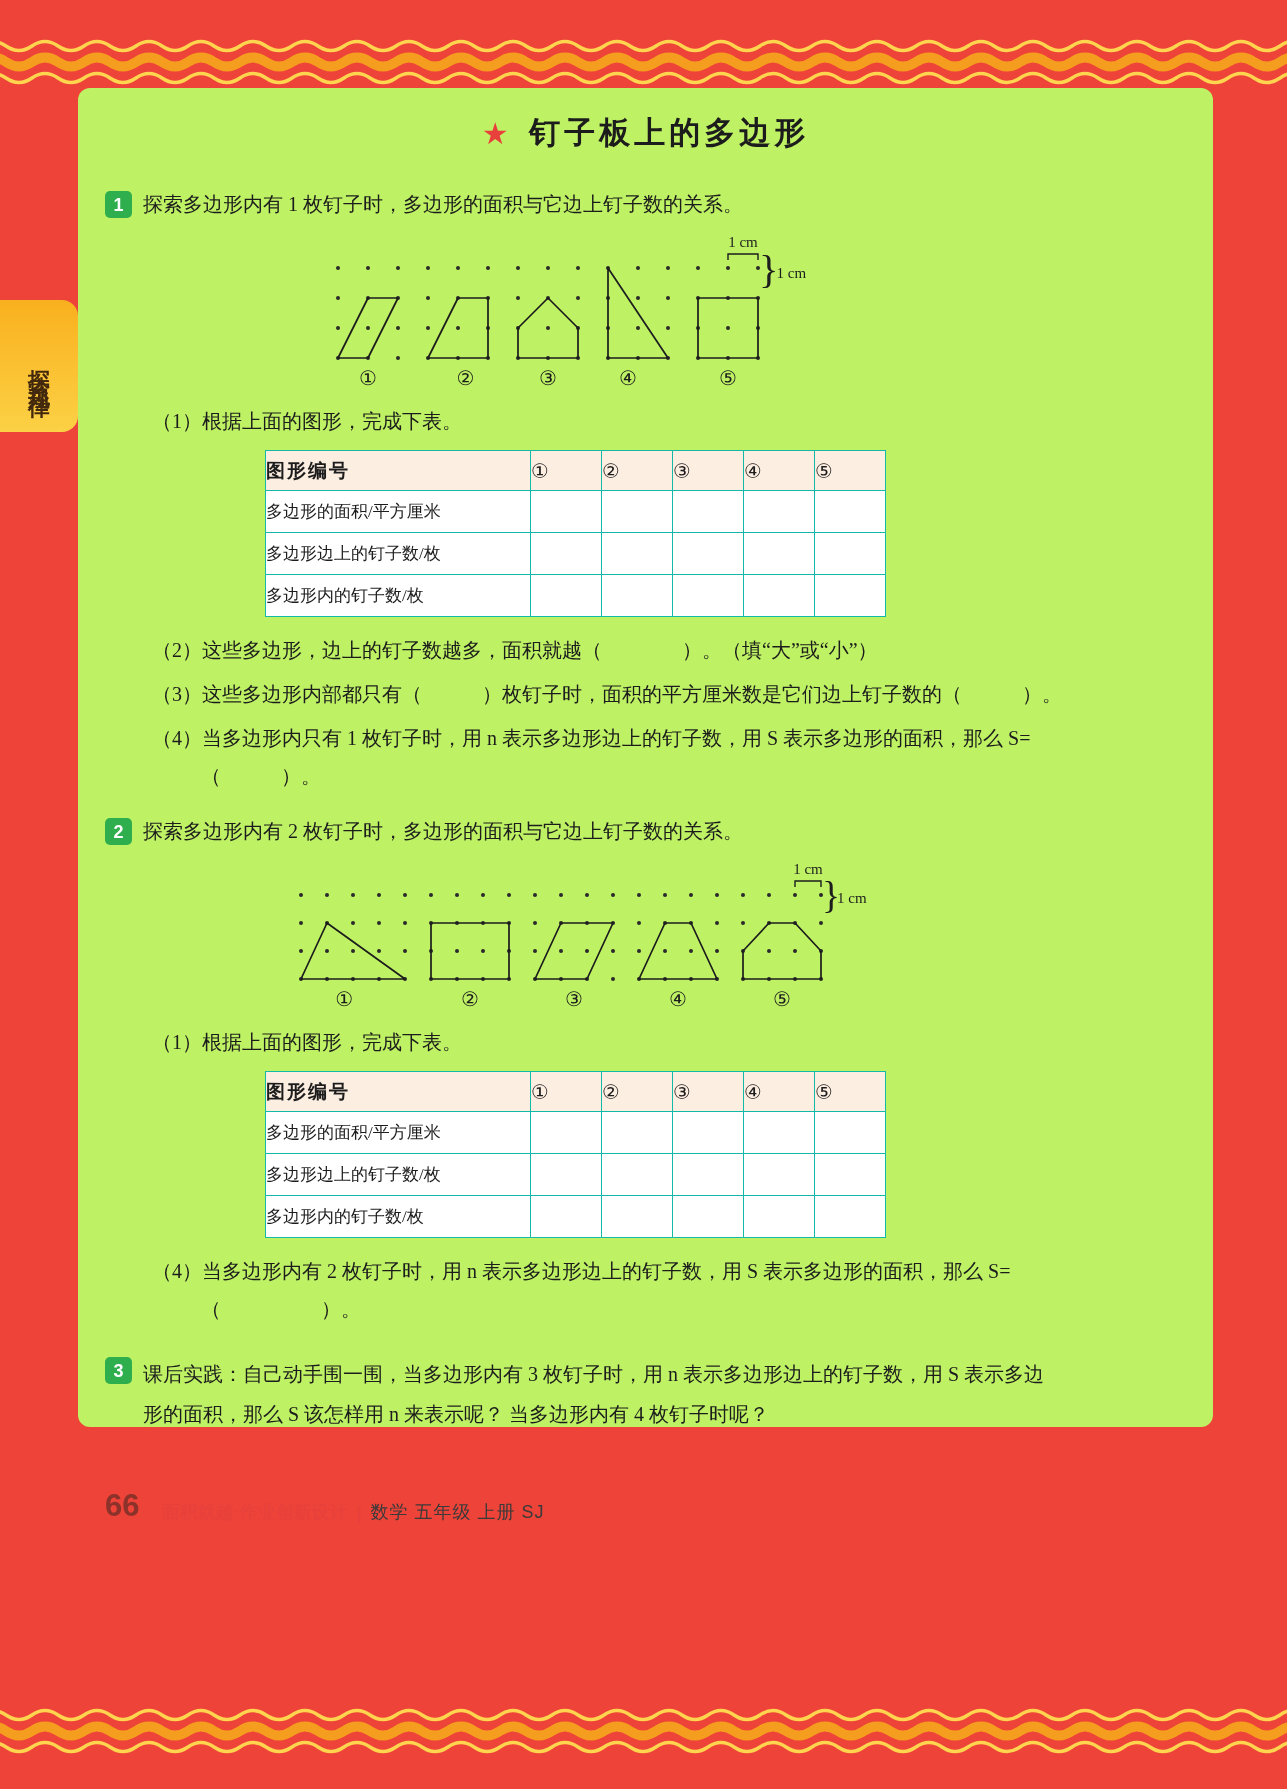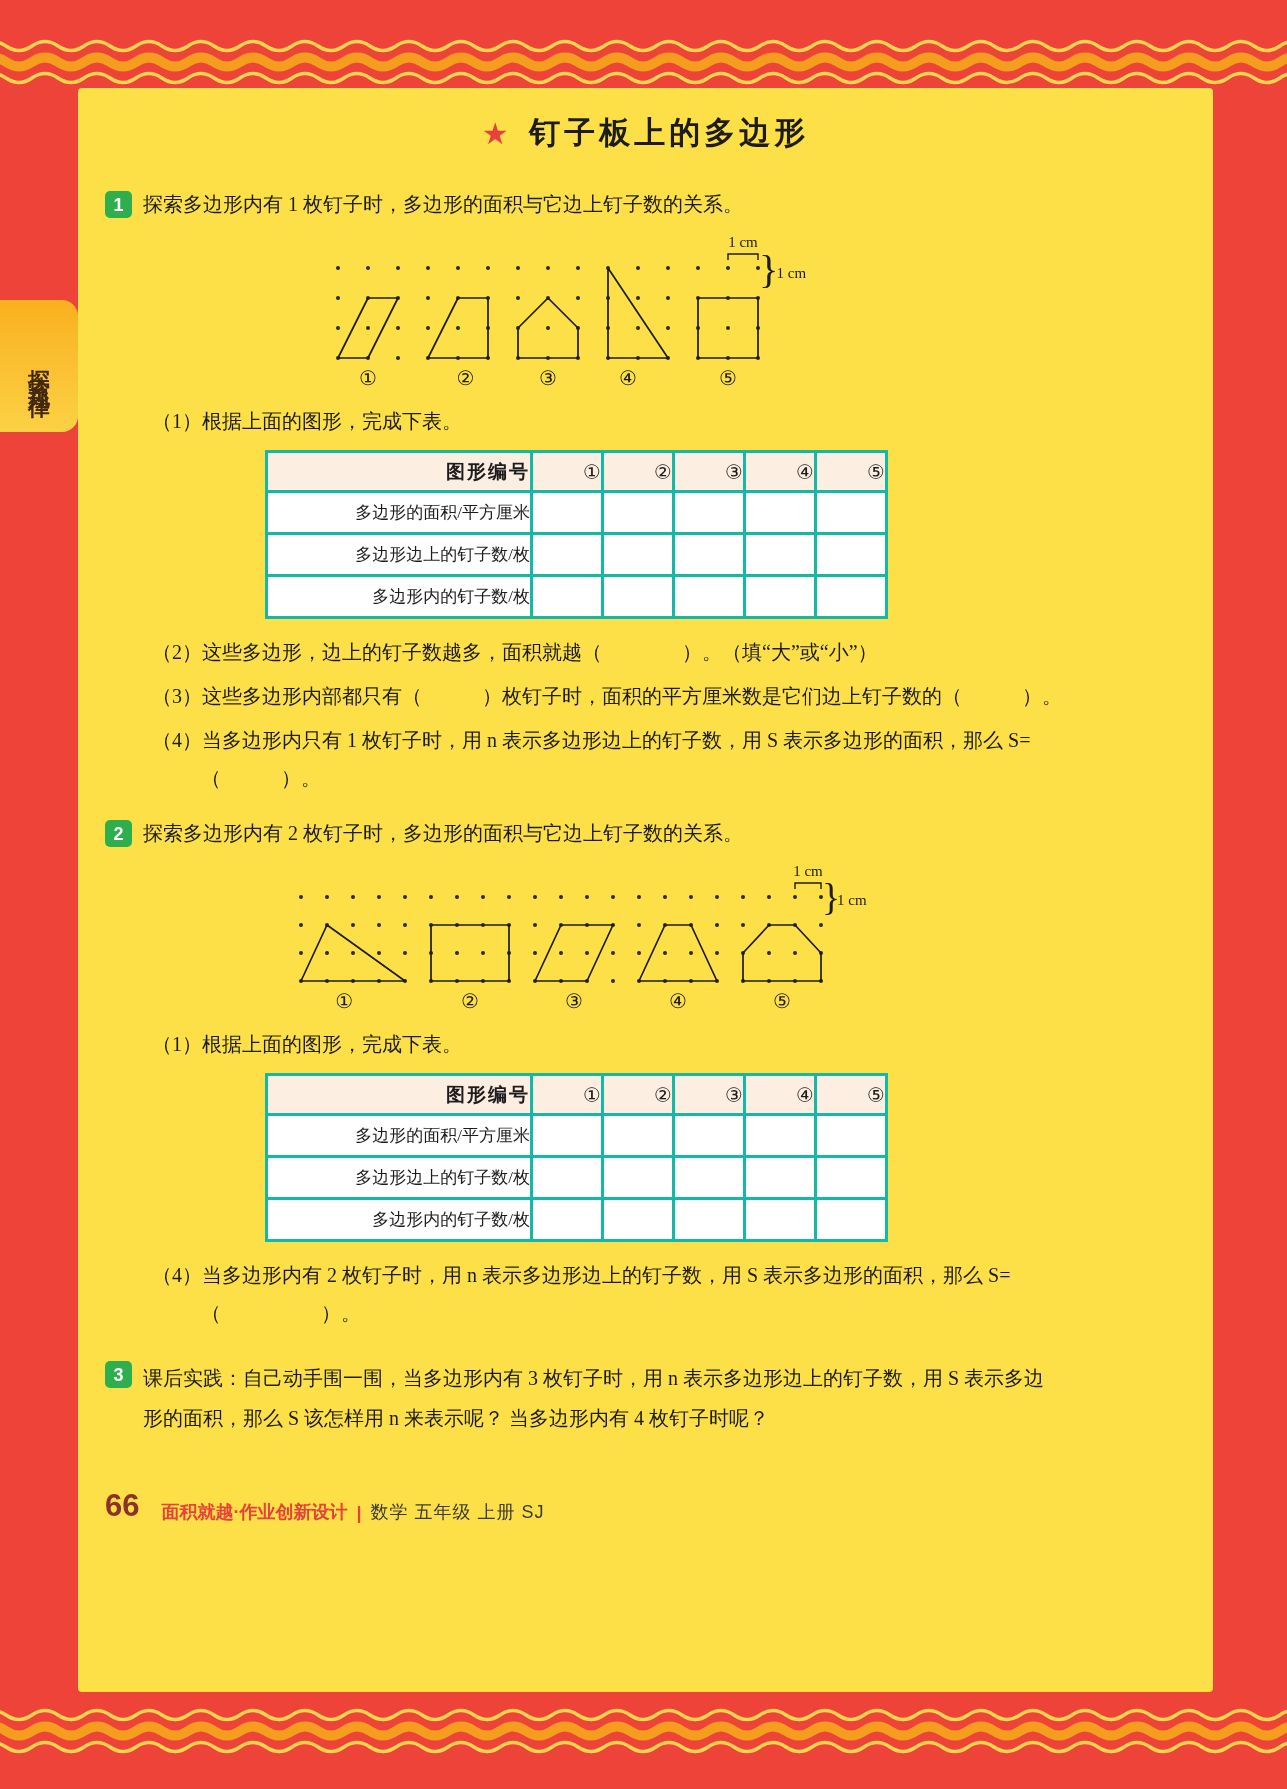--- a/index.html
+++ b/index.html
@@ -3,38 +3,38 @@
 <meta charset="utf-8">
 <style>
   *{box-sizing:border-box;margin:0;padding:0}
   html,body{width:1287px;height:1789px}
   body{background:#ee4338;font-family:"Liberation Serif","DejaVu Serif",serif;color:#1c1c1c;position:relative;overflow:hidden}
   .wave{position:absolute;left:0;width:1287px;height:56px;z-index:1}
   #wave-top{top:34px}
   #wave-bottom{bottom:30px}
   .side-tab{position:absolute;left:0;top:300px;width:78px;height:132px;background:linear-gradient(180deg,#f9b01e,#fcd145);border-radius:0 16px 16px 0;display:flex;align-items:center;justify-content:center;z-index:3}
   .side-tab span{writing-mode:vertical-rl;font-family:"Liberation Sans",sans-serif;font-weight:700;font-size:22px;letter-spacing:9px;color:#42280c;padding-top:6px}
-  .panel{position:absolute;left:78px;top:88px;width:1135px;height:1604px;background:#fde047;border-radius:4px;z-index:2}
+  .panel{position:absolute;left:78px;top:88px;width:1135px;height:1339px;background:#bef264;border-radius:12px;z-index:2}
   .title-row{margin-top:24px;text-align:center;font-family:"Liberation Sans",sans-serif}
   .star{color:#e8413c;font-size:30px;vertical-align:middle;margin-right:16px}
   .title-text{font-size:31px;font-weight:700;letter-spacing:4px;vertical-align:middle}
   .problem{position:relative;margin-left:27px;margin-right:56px;padding-left:38px;font-size:20px;line-height:32px;max-width:940px}
   #p1{margin-top:34px}
   #p2{margin-top:20px}
   #p3{margin-top:26px;line-height:40px}
   .pnum{position:absolute;left:0;top:3px;width:27px;height:27px;background:#2fae4d;border-radius:5px;color:#fff;font-family:"Liberation Sans",sans-serif;font-weight:700;font-size:18px;display:flex;align-items:center;justify-content:center}
   .plead{font-family:"Liberation Sans",sans-serif;font-weight:400}
   .figure{display:flex;justify-content:center;margin-top:10px}
   #fig1-wrap .fig-inner{margin-right:150px}
   #fig2-wrap .fig-inner{margin-right:130px}
   .step{margin-left:74px;font-size:20px;line-height:38px;max-width:930px;margin-top:6px}
   .mt14{margin-top:14px}
   .hang{padding-left:49px;text-indent:-49px}
   .wtable{border-collapse:collapse;margin:10px 0 0 187px;font-size:18px}
-  .wtable th,.wtable td{border:3px solid #14b8a6;text-align:right;vertical-align:middle}
+  .wtable th,.wtable td{border:1px solid #14b8a6;text-align:left;vertical-align:middle}
   .wtable th{height:40px;background:#fdeee2;font-weight:700;font-size:19px}
   .wtable th.circ{width:71px;font-weight:400;font-family:"DejaVu Sans",sans-serif;font-size:20px}
   .wtable th.lbl{width:265px;letter-spacing:2px}
   .wtable td{height:42px;background:#fff}
   .wtable td.rlbl{font-size:17px}
   .wtable td.blank{width:71px}
   .footer{position:absolute;left:27px;top:1400px;display:flex;align-items:flex-end;font-family:"Liberation Sans",sans-serif}
   .pageno{font-size:31px;font-weight:700;color:#8d322a;margin-right:22px}
   .brand{font-size:18px;font-weight:700;color:#e8413c}
   .fdiv{color:#e8413c;margin:0 9px;font-weight:700;font-size:18px}

